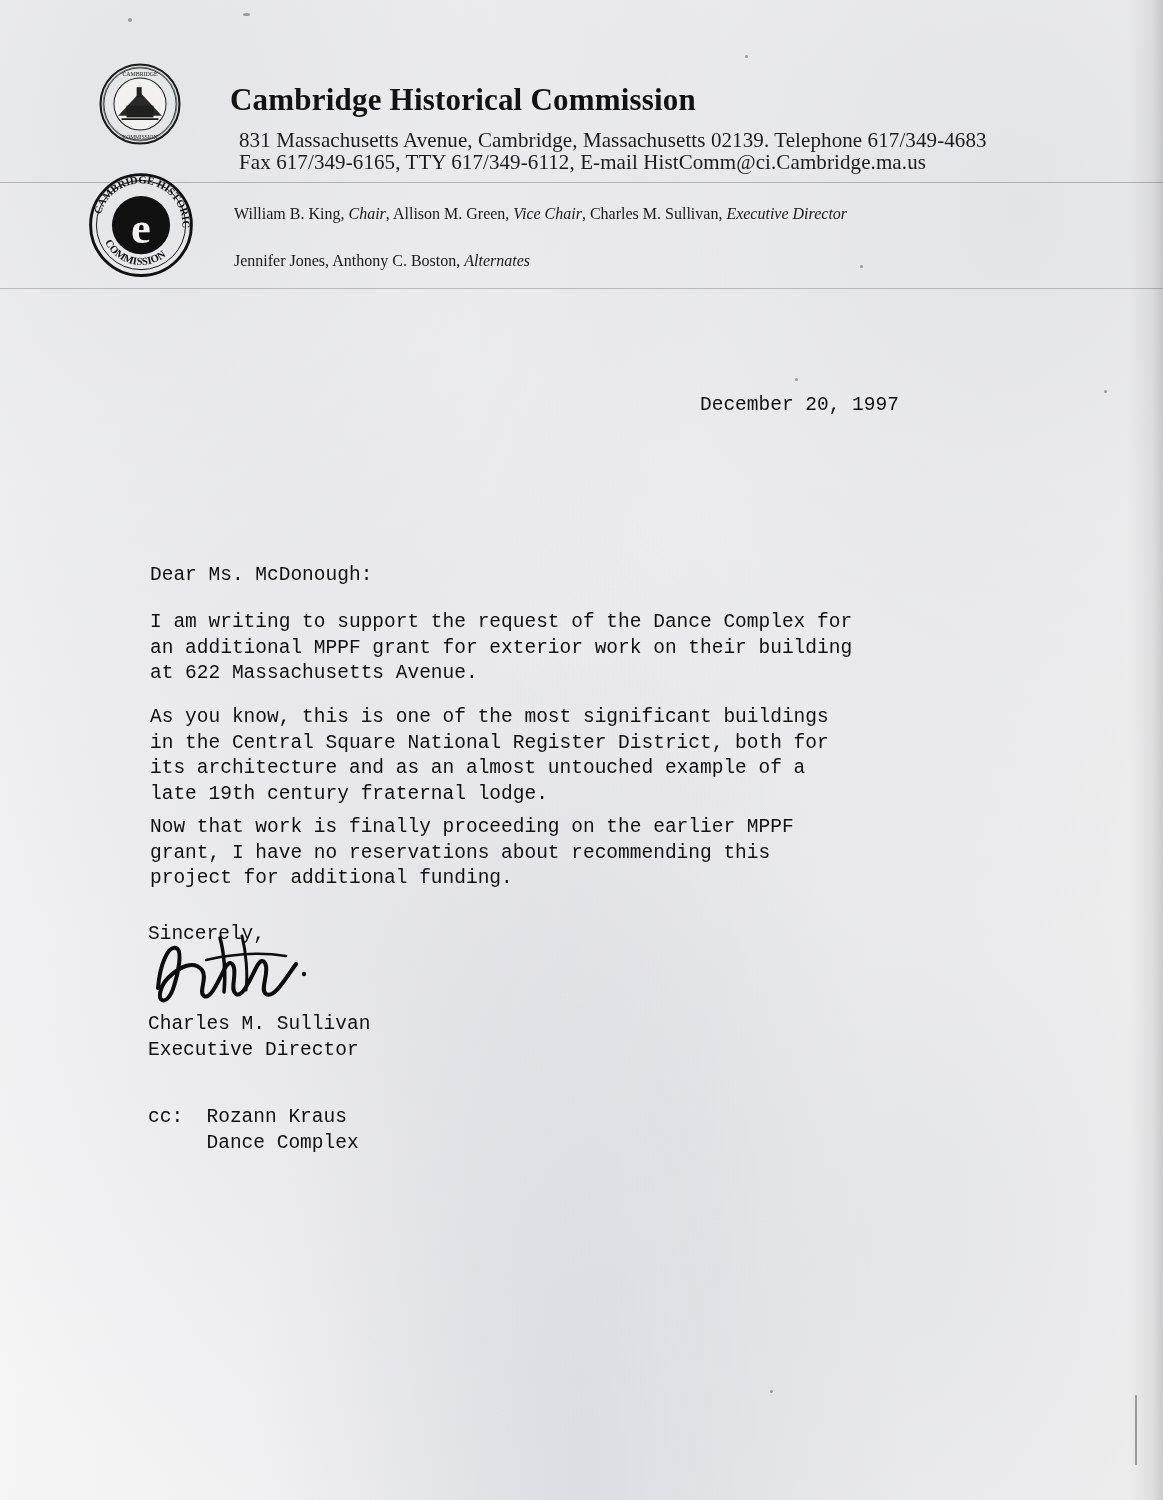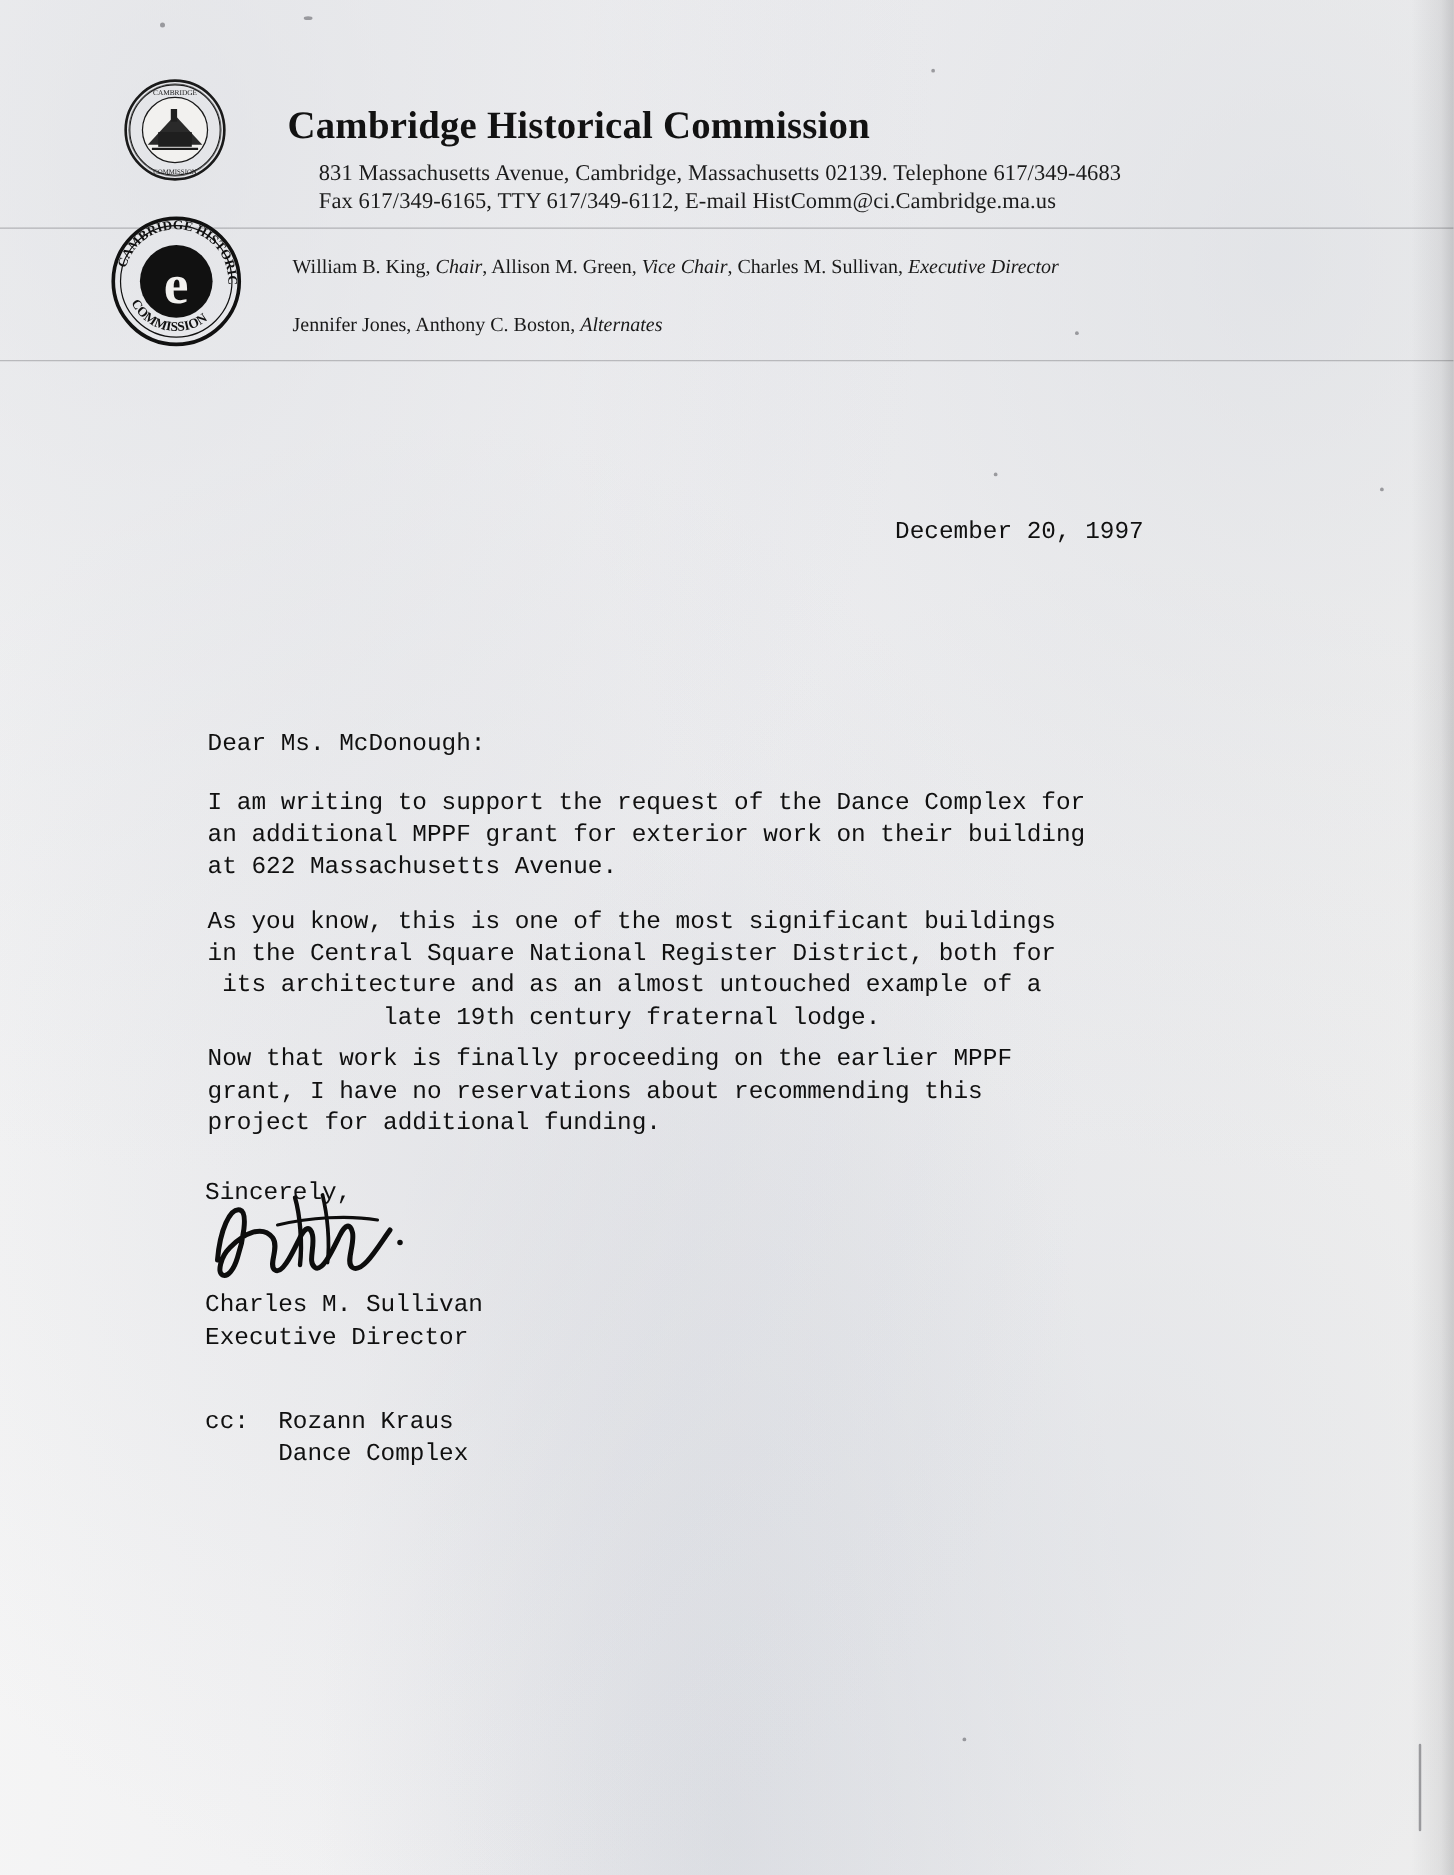--- a/index.html
+++ b/index.html
@@ -66,22 +66,22 @@
     left: 230px;
     top: 82px;
     font-size: 31px;
     font-weight: bold;
     letter-spacing: 0.2px;
     color: #121212;
     font-family: "Liberation Serif", serif;
   }
   .addr-line {
     position: absolute;
-    left: 255px;
-    font-size: 18px;
+    left: 239px;
+    font-size: 21px;
     color: #1b1b1b;
     letter-spacing: 0.1px;
     white-space: nowrap;
   }
   .addr1 { top: 128px; }
   .addr2 { top: 150px; }
 
   .rule {
     position: absolute;
     left: 0;
@@ -107,38 +107,37 @@
     font-family: "Liberation Serif", serif;
   }
   .members i { font-style: italic; }
   .m1 { top: 205px; }
   .m2 { top: 229px; }
   .m3 { top: 252px; }
 
   
   .body {
     position: absolute;
-    left: 16px; top: 0;
+    left: 0; top: 0;
     width: 1050px;
     font-family: "Liberation Mono", monospace;
     font-size: 19.5px;
     line-height: 25.5px;
     color: #101010;
     white-space: pre;
-    margin-top: 20px;
   }
   .date {
     position: absolute;
     left: 700px;
     top: 393px;
   }
   .recipient { position: absolute; left: 150px; top: 452px; }
   .salutation { position: absolute; left: 150px; top: 563px; }
   .para1 { position: absolute; left: 150px; top: 610px; }
-  .para2 { position: absolute; left: 150px; top: 705px; text-align: center; }
+  .para2 { position: absolute; left: 150px; top: 705px; }
   .para3 { position: absolute; left: 150px; top: 815px; }
   .closing { position: absolute; left: 148px; top: 922px; }
   .signer { position: absolute; left: 148px; top: 1012px; }
   .cc { position: absolute; left: 148px; top: 1105px; }
 
   .signature {
     position: absolute;
     left: 146px;
     top: 930px;
     width: 190px;

